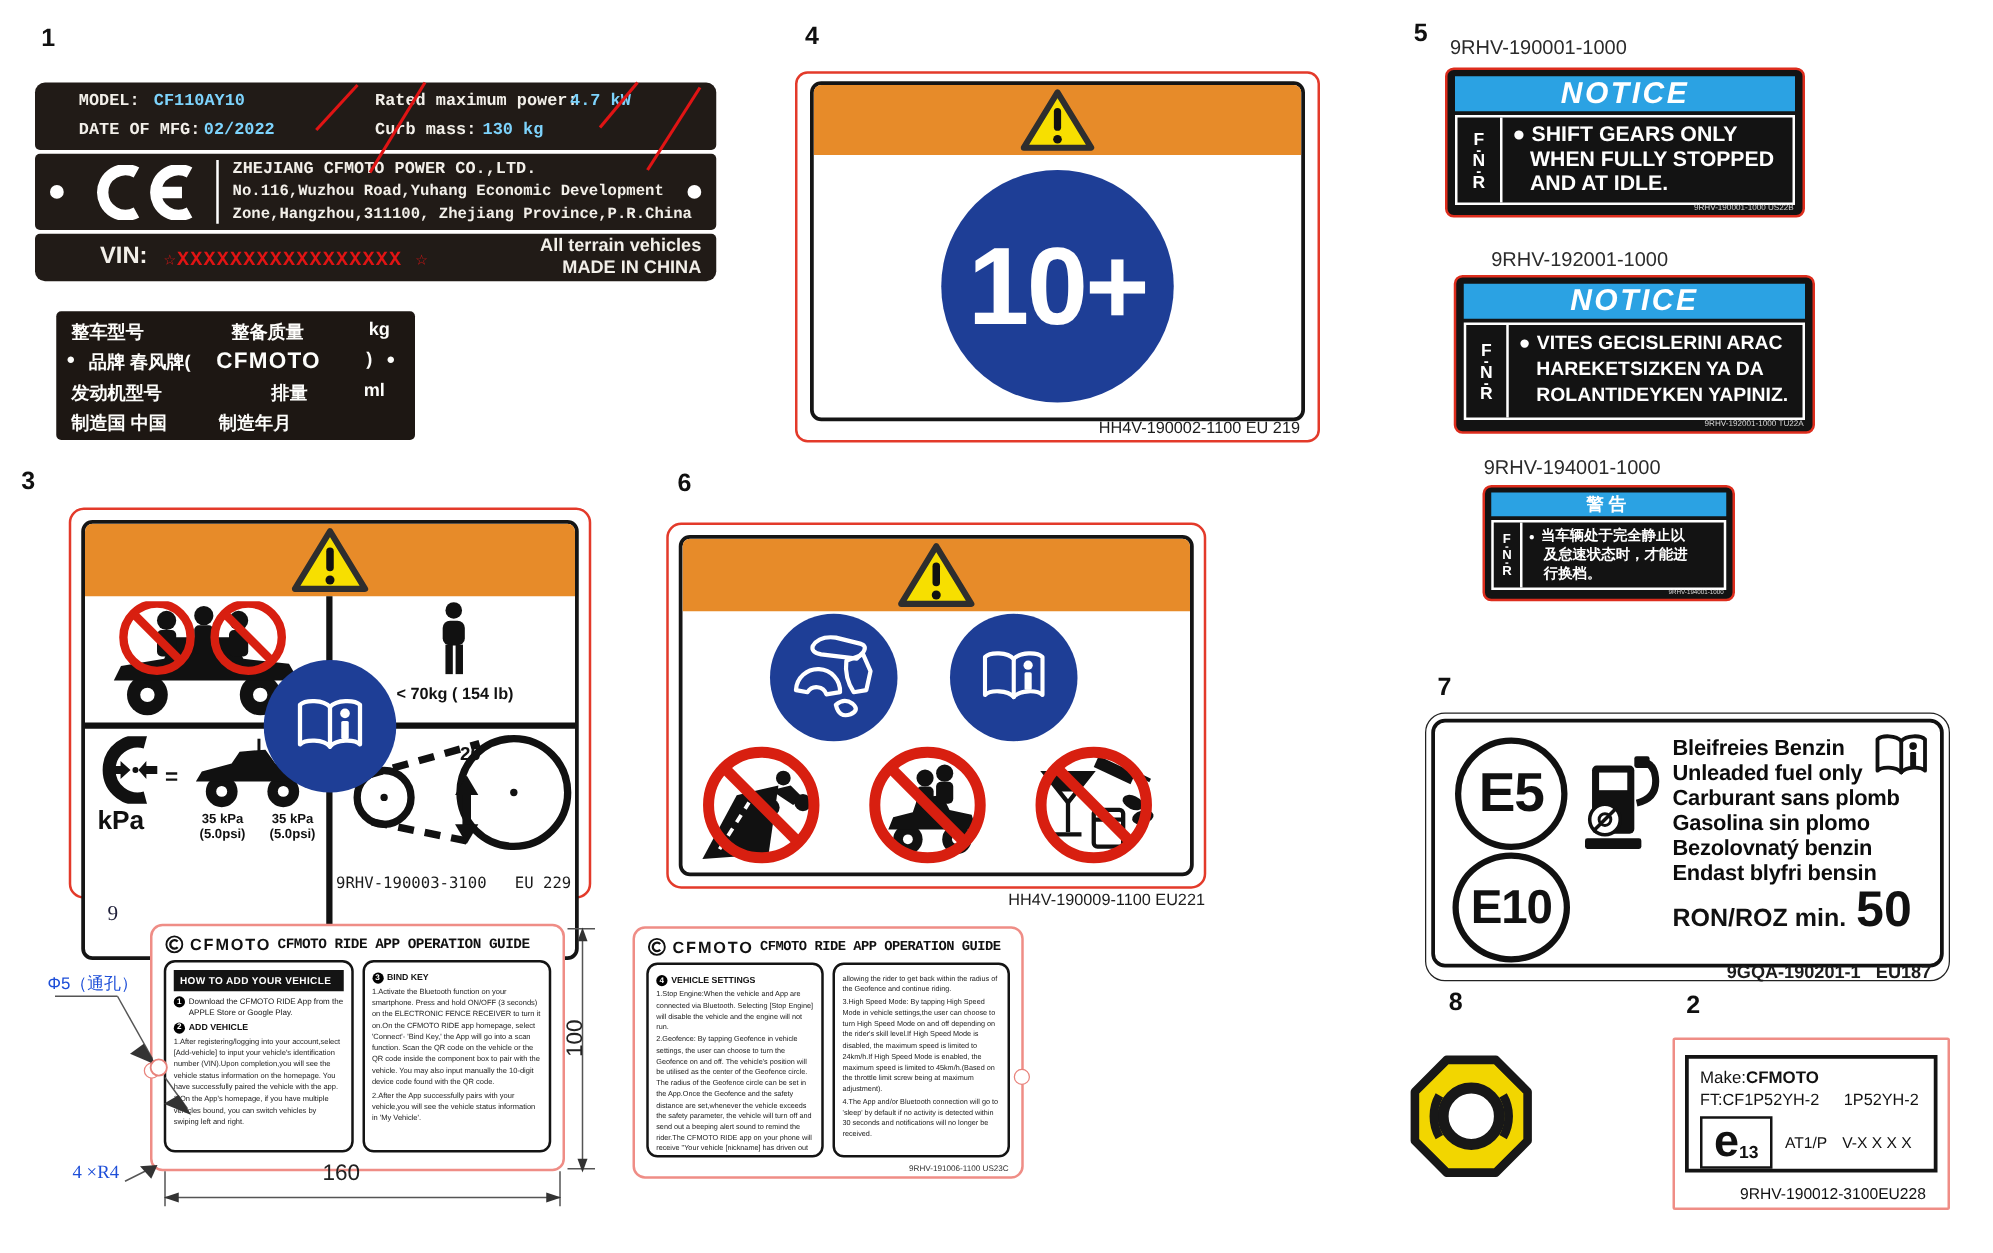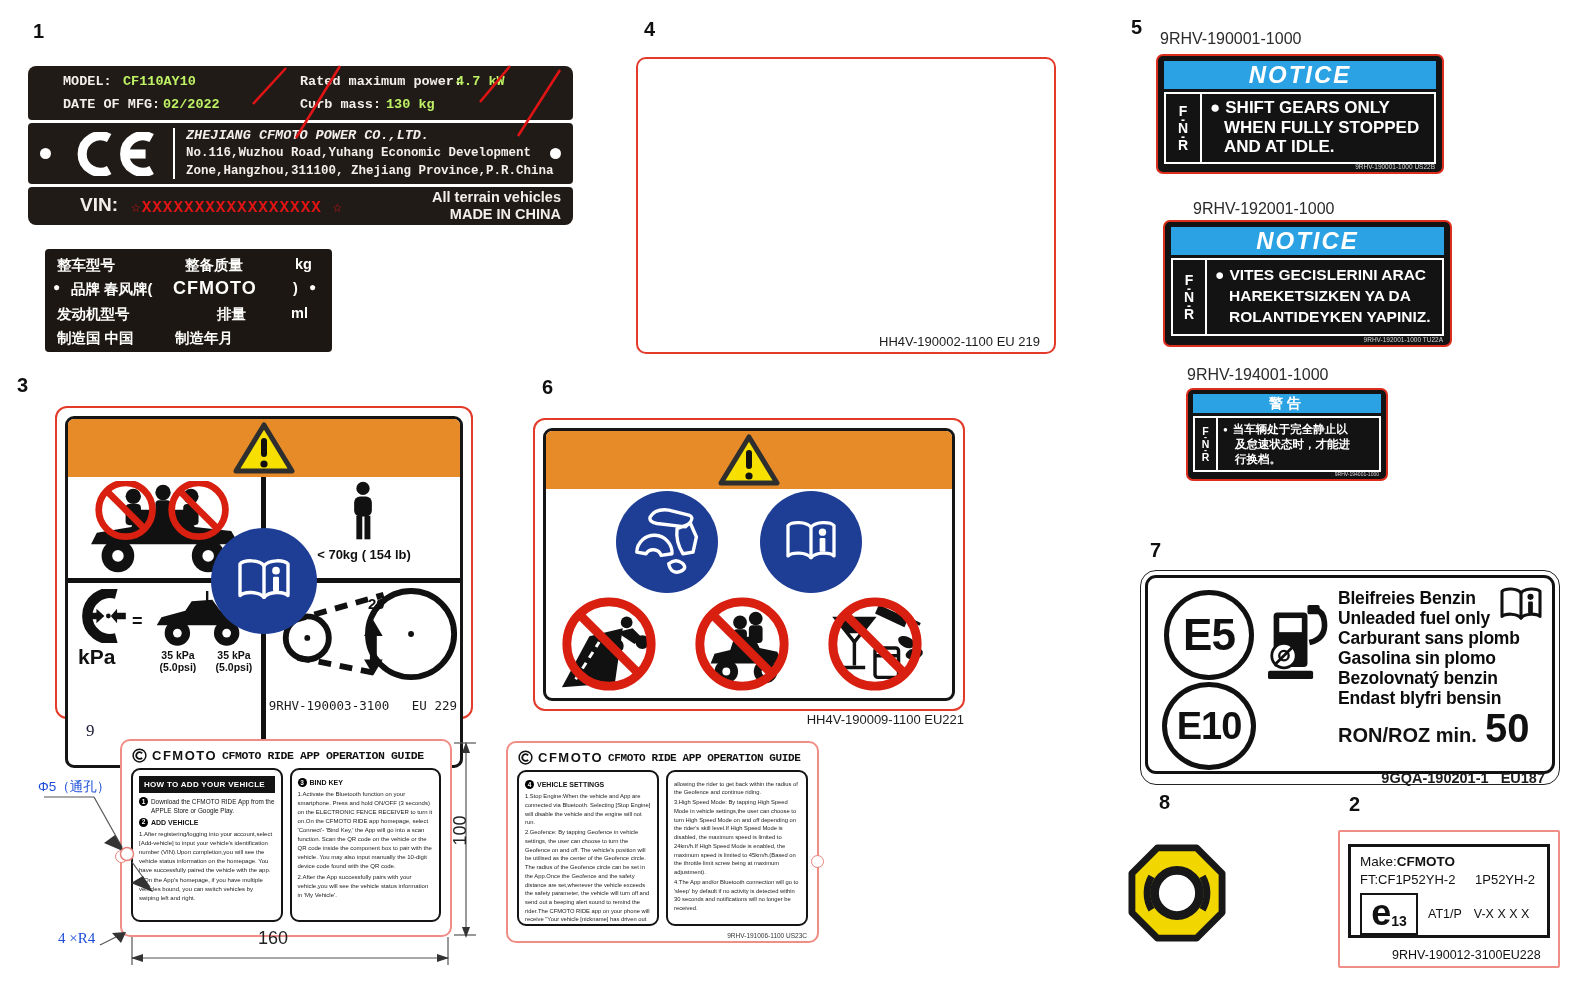--- a/index.html
+++ b/index.html
@@ -6,21 +6,21 @@
   html,body { width:1594px; height:1002px; }
   body { position:relative; background:#fff; font-family:"Liberation Sans",sans-serif; color:#111; overflow:hidden; }
   .abs { position:absolute; }
   .num { position:absolute; font-size:20px; font-weight:bold; color:#101010; }
   .num-serif { position:absolute; font-size:17px; font-family:"Liberation Serif",serif; color:#20203a; }
 
   
   .band { position:relative; background:#211b17; border-radius:6px; color:#f2efe9;
           font-family:"Liberation Mono","DejaVu Sans Mono",monospace; font-weight:bold; }
   .b1t { position:absolute; font-size:13.5px; white-space:pre; }
-  .redtx { color:#bef264; }
+  .redtx { color:#7dd3fc; }
   .dot { position:absolute; width:11px; height:11px; border-radius:50%; background:#fff; }
   .vdiv { position:absolute; width:2px; background:#fff; top:5px; bottom:5px; }
   .vinstars { color:#e01414; font-size:16px; letter-spacing:1px; font-weight:bold; }
   .cnrow { position:absolute; font-size:14.5px; font-weight:bold; color:#fdfdfb; white-space:pre; }
 
   
   .redframe { position:absolute; border:2px solid #e33a2a; background:#fff; border-radius:12px; }
   .pinkframe { position:absolute; border:2px solid #ef8d86; background:#fff; border-radius:10px; }
   .blackframe { position:absolute; border:3px solid #151515; border-radius:9px; background:#fff; overflow:hidden;
                 display:flex; flex-direction:column; }
@@ -93,21 +93,21 @@
     <span class="dot" style="left:12px; top:25px;"></span>
     <span class="dot" style="left:522px; top:25px;"></span>
     <span class="abs" style="left:46px; top:9px;">
       <svg width="84" height="44" viewBox="0 0 106 58">
         <path d="M44 8 A24 24 0 1 0 44 50" fill="none" stroke="#fff" stroke-width="12"></path>
         <path d="M100 8 A24 24 0 1 0 100 50" fill="none" stroke="#fff" stroke-width="12"></path>
         <line x1="66" y1="29" x2="92" y2="29" stroke="#fff" stroke-width="12"></line>
       </svg>
     </span>
     <span class="vdiv" style="left:145px;"></span>
-    <span class="b1t" style="left:158px; top:5px; font-size:13.5px;font-style:italic;">ZHEJIANG CFMOTO POWER CO.,LTD.</span>
+    <span class="b1t" style="left:158px; top:5px; font-size:13.5px;">ZHEJIANG CFMOTO POWER CO.,LTD.</span>
     <span class="b1t" style="left:158px; top:23px; font-size:12.5px;">No.116,Wuzhou Road,Yuhang Economic Development</span>
     <span class="b1t" style="left:158px; top:41px; font-size:12.5px;">Zone,Hangzhou,311100, Zhejiang Province,P.R.China</span>
   </div>
   <div class="band" style="height:38px; margin-top:3px; border-radius:4px 4px 8px 8px;">
     <span class="abs" style="left:52px; top:7px; font-size:19px; font-weight:bold; font-family:'Liberation Sans',sans-serif;">VIN:</span>
     <span class="abs vinstars" style="left:103px; top:10px;">☆XXXXXXXXXXXXXXXXX ☆</span>
     <span class="abs" style="right:12px; top:2px; text-align:right; font-size:14.5px; font-weight:bold; line-height:17px; font-family:'Liberation Sans',sans-serif;">
       <span style="display:block;">All terrain vehicles</span>
       <span style="display:block;">MADE IN CHINA</span>
     </span>
@@ -134,20 +134,34 @@
   <span class="cnrow" style="left:264px; top:31px; font-size:12px;">●</span>
   <span class="cnrow" style="left:12px; top:56px;">发动机型号</span>
   <span class="cnrow" style="left:172px; top:56px;">排量</span>
   <span class="cnrow" style="left:246px; top:56px;">ml</span>
   <span class="cnrow" style="left:12px; top:80px;">制造国 中国</span>
   <span class="cnrow" style="left:130px; top:80px;">制造年月</span>
 </div>
 
 <div class="num" style="left:644px; top:18px;">4</div>
 <div class="redframe" style="left:636px; top:57px; width:420px; height:297px; border-radius:10px;">
+  <div class="blackframe" style="left:10px; top:6px; width:396px; height:272px;">
+    <div class="orange" style="height:56px;">
+      <svg width="62" height="52" viewBox="0 0 62 54">
+        <path d="M31 4 L59 50 L3 50 Z" fill="#f7df00" stroke="#2e2e2e" stroke-width="5" stroke-linejoin="round"></path>
+        <rect x="28" y="17" width="6" height="19" rx="3" fill="#111"></rect>
+        <circle cx="31" cy="43" r="3.6" fill="#111"></circle>
+      </svg>
+    </div>
+    <div class="lblbody">
+      <div class="abs" style="left:50%; top:12px; transform:translateX(-50%); width:186px; height:186px; border-radius:50%; background:#1e3e96; display:flex; align-items:center; justify-content:center;">
+        <span style="color:#fff; font-size:88px; font-weight:bold; letter-spacing:-2px;">10+</span>
+      </div>
+    </div>
+  </div>
   <span class="code" style="right:14px; bottom:3px;">HH4V-190002-1100 EU 219</span>
 </div>
 
 <div class="num" style="left:1131px; top:16px;">5</div>
 <span class="partno" style="left:1160px; top:30px;">9RHV-190001-1000</span>
 
 <div class="notice" style="left:1156px; top:54px; width:288px; height:120px;">
   <div class="notice-head" style="height:28px; font-size:24px;">NOTICE</div>
   <div class="notice-body" style="height:72px;">
     <div class="fnr" style="width:36px;">

